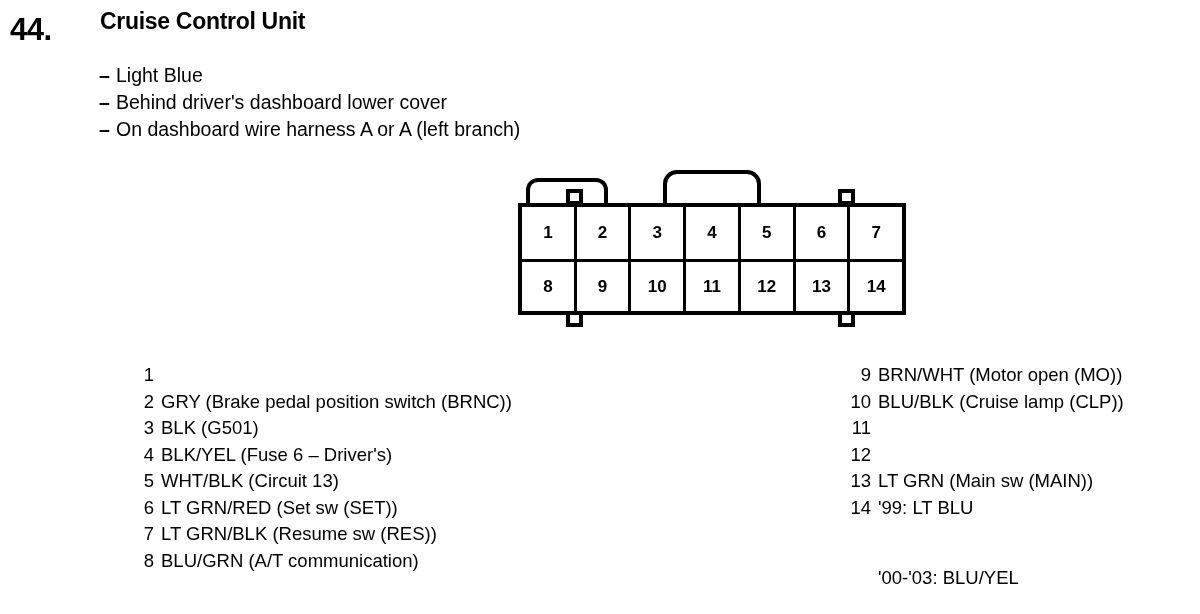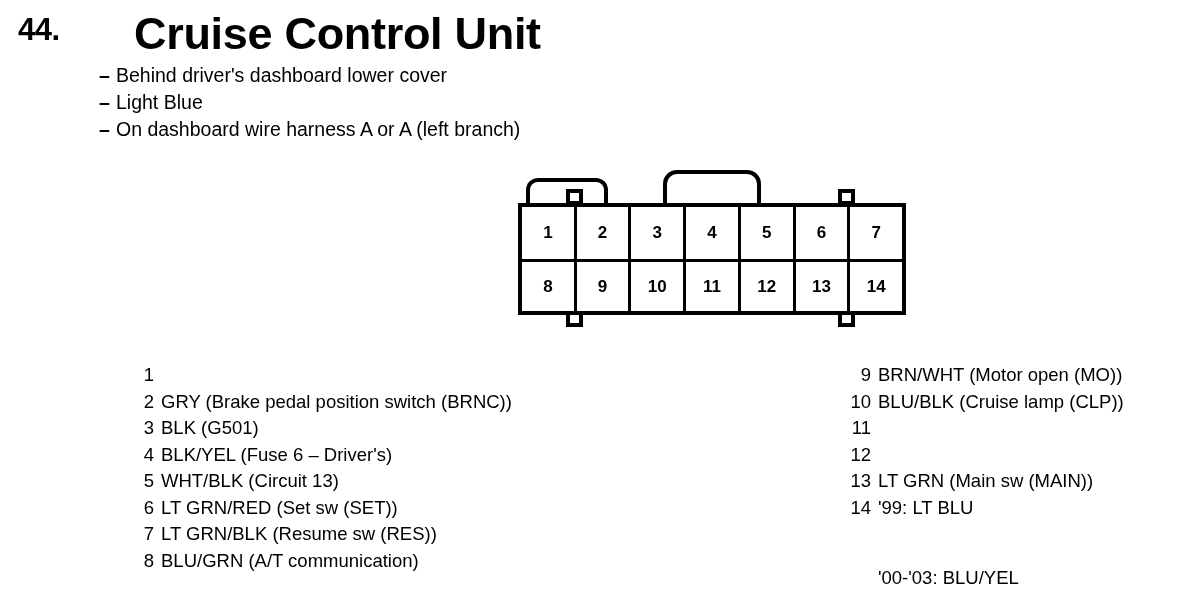--- a/index.html
+++ b/index.html
@@ -12,41 +12,40 @@
     height: 614px;
     position: relative;
     font-family: "Liberation Sans", sans-serif;
     color: #000000;
     overflow: hidden;
   }
 
   
   .header {
     position: absolute;
-    left: 8px;
+    left: 0;
     top: 8px;
     width: 1080px;
     height: 50px;
   }
   .header-number {
     position: absolute;
     left: 10px;
     top: 4px;
     font-size: 31px;
     font-weight: bold;
     letter-spacing: -0.5px;
   }
   .header-title {
     position: absolute;
     left: 100px;
     top: 0px;
-    font-size: 45px;
+    font-size: 23px;
     font-weight: bold;
     letter-spacing: -0.3px;
-    margin-left: 26px;
   }
 
   
   .notes {
     position: absolute;
     left: 99px;
     top: 62px;
     width: 800px;
   }
   .note-line {
@@ -178,24 +177,24 @@
 </head>
 <body>
 
 <div class="header">
   <div class="header-number">44.</div>
   <div class="header-title">Cruise Control Unit</div>
 </div>
 
 <div class="notes">
   <div class="note-line">
+    <span class="note-dash">–</span><span>Light Blue</span>
+  </div>
+  <div class="note-line">
     <span class="note-dash">–</span><span>Behind driver's dashboard lower cover</span>
-  </div>
-  <div class="note-line">
-    <span class="note-dash">–</span><span>Light Blue</span>
   </div>
   <div class="note-line">
     <span class="note-dash">–</span><span>On dashboard wire harness A or A (left branch)</span>
   </div>
 </div>
 
 <div class="connector">
 
   <div class="conn-latch"></div>
   <div class="conn-latch-inner"></div>

